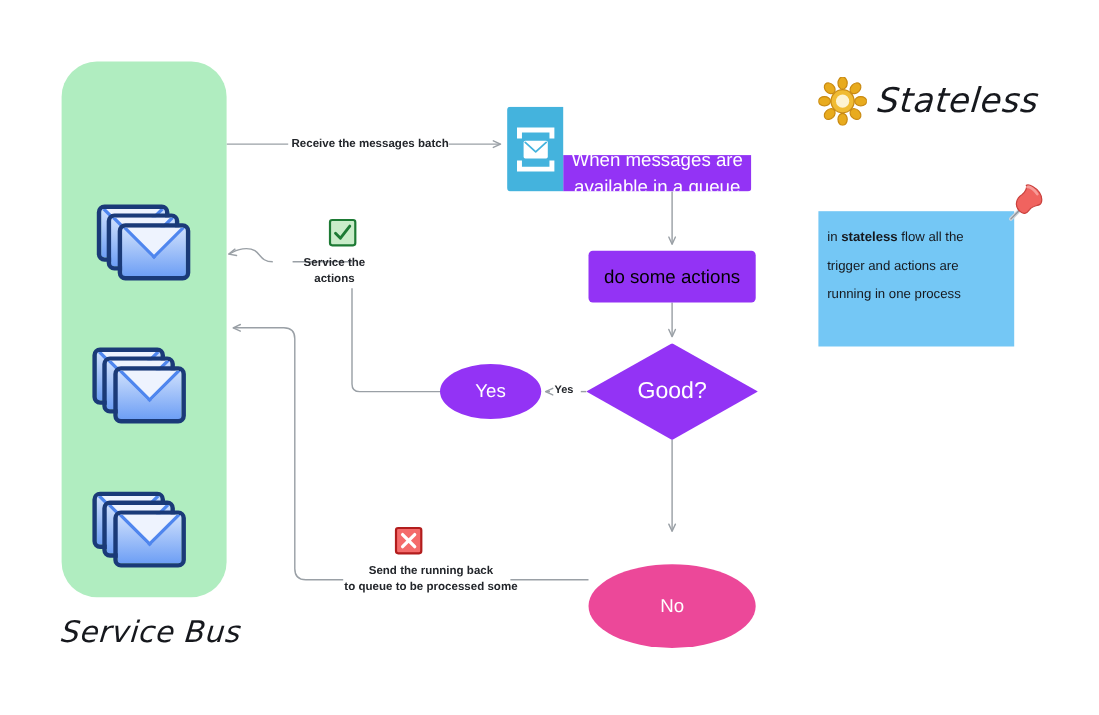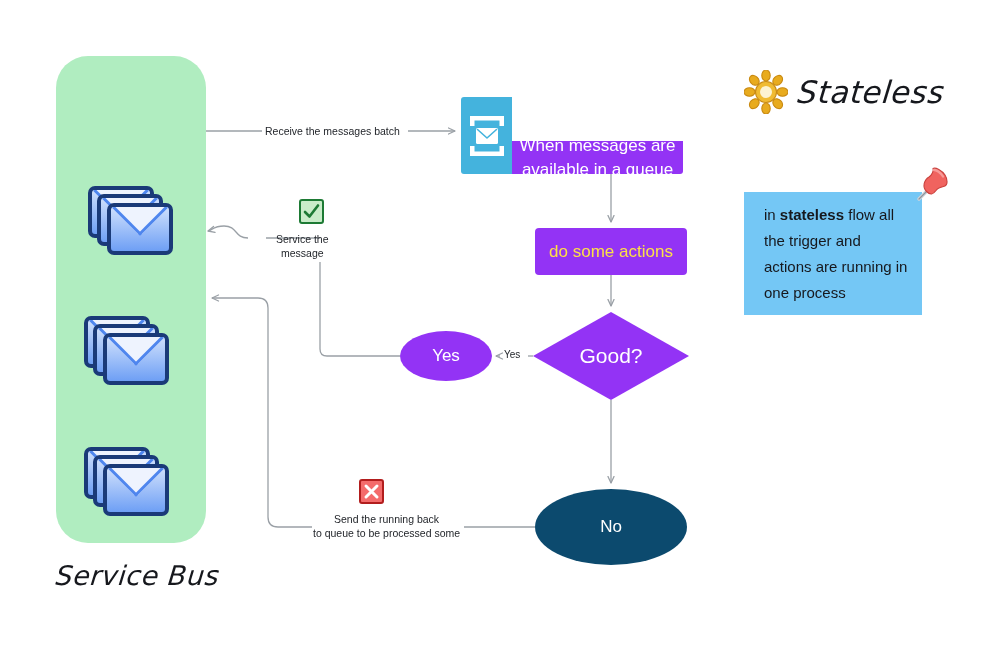--- a/index.html
+++ b/index.html
@@ -141,21 +141,21 @@
     margin-top: 44px;
   }
 
   .node-action {
     position: absolute;
     left: 535px;
     top: 228px;
     width: 152px;
     height: 47px;
     background: #9333f5;
-    color: #fde047;
+    color: #000000;
     border-radius: 4px;
     display: flex;
     align-items: center;
     justify-content: center;
     font-size: 17px;
   }
 
   .node-decision {
     position: absolute;
     left: 533px;
@@ -190,40 +190,41 @@
     color: #ffffff;
     display: flex;
     align-items: center;
     justify-content: center;
     font-size: 17px;
   }
 
   .node-no {
     position: absolute;
     left: 535px;
-    top: 489px;
+    top: 513px;
     width: 152px;
     height: 76px;
-    background: #0c4a6e;
+    background: #ec4899;
     border-radius: 50%;
     color: #ffffff;
     display: flex;
     align-items: center;
     justify-content: center;
     font-size: 17px;
   }
 
   
   .edge-label {
     position: absolute;
     color: #23262b;
     font-size: 10.5px;
     line-height: 14px;
     text-align: center;
     white-space: nowrap;
+    font-weight: bold;
   }
   .lbl-receive { left: 265px; top: 124px; }
   .lbl-complete { left: 276px; top: 232px; }
   .lbl-yes { left: 504px; top: 348px; font-size: 10px; }
   .lbl-send { left: 313px; top: 512px; }
 
   
   .icon-check {
     position: absolute;
     left: 299px;
@@ -271,23 +272,23 @@
   }
 
   .sticky {
     position: absolute;
     left: 744px;
     top: 192px;
     width: 178px;
     height: 123px;
     background: #74c7f5;
     color: #16181d;
-    font-size: 15px;
+    font-size: 12px;
     line-height: 26px;
-    padding: 10px 12px 0 20px;
+    padding: 10px 12px 0 8px;
     box-sizing: border-box;
   }
   .sticky b { font-weight: 700; }
 
   .pushpin {
     position: absolute;
     left: 908px;
     top: 164px;
     width: 44px;
     height: 44px;
@@ -392,21 +393,21 @@
   </div>
 
   <div class="node-no">
     <span>No</span>
   </div>
 
   <div class="edge-label lbl-receive">Receive the messages batch</div>
 
   <div class="edge-label lbl-complete">
     <div>Service the</div>
-    <div>message</div>
+    <div>actions</div>
   </div>
 
   <div class="edge-label lbl-yes">Yes</div>
 
   <div class="edge-label lbl-send">
     <div>Send the running back</div>
     <div>to queue to be processed some</div>
   </div>
 
   <div class="icon-check">

